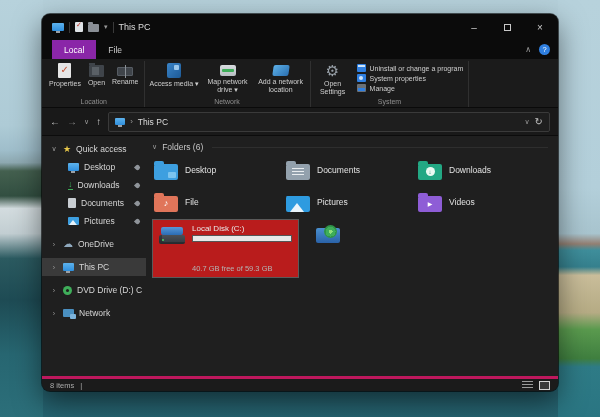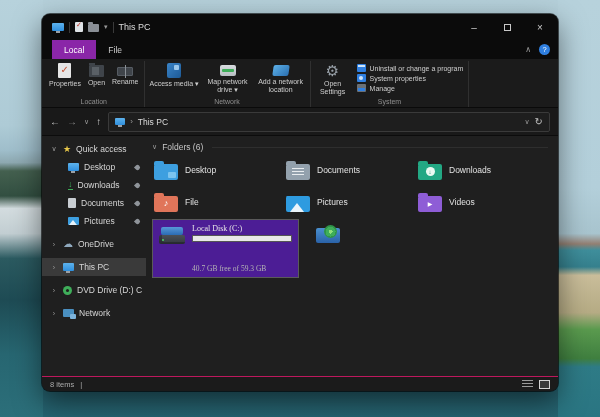--- a/index.html
+++ b/index.html
@@ -131,35 +131,35 @@
   .dl-circle { width:9px; height:9px; background:#eafaf2; border-radius:50%; display:flex; align-items:center; justify-content:center; font-size:6px; color:#1e8a6a; font-weight:bold; }
   .f-music { background:var(--folder-music,#e0755a); }
   .f-music .glyph { color:#fff; font-size:9px; line-height:1; }
   .f-pictures { background:var(--folder-pictures,#2e9be0); overflow:hidden; }
   .f-pictures::after { content:""; position:absolute; bottom:0; left:4px; border-left:7px solid transparent; border-right:7px solid transparent; border-bottom:9px solid #eaf4fb; }
   .f-videos { background:var(--folder-videos,#8e5dd6); }
   .f-videos .glyph { color:#fff; font-size:6px; line-height:1; }
 
   .drives-row { display:flex; gap:10px; }
   .drive-tile { display:flex; gap:7px; padding:4px 6px; border:1px solid transparent; }
-  .drive-tile.selected { border-color:#5a5a5a; background:#4c1d95;font-family:Liberation Serif, serif; }
+  .drive-tile.selected { border-color:#5a5a5a; background:#b91c1c; }
   .ic-hdd { width:26px; height:17px; position:relative; margin-top:3px; flex:none; }
   .ic-hdd::before { content:""; position:absolute; top:0; left:2px; width:22px; height:8px; background:linear-gradient(180deg,#5898d8,#2a6cb4); border-radius:2px; }
   .ic-hdd::after { content:""; position:absolute; bottom:0; left:0; width:26px; height:9px; background:linear-gradient(180deg,#4a5057,#33383e); border-radius:2px; box-shadow:inset 3px -2px 0 rgba(0,0,0,.25); }
   .hdd-led { position:absolute; bottom:3px; left:3px; width:2px; height:2px; border-radius:50%; background:#4fd06a; z-index:1; }
   .ic-dvd { width:24px; height:15px; background:linear-gradient(180deg,#4a90d0,#2a62a8); border-radius:2px; position:relative; margin-top:4px; flex:none; }
   .ic-dvd .disc { position:absolute; right:3px; top:-3px; width:13px; height:13px; border-radius:50%; background:radial-gradient(circle at 50% 50%, #8fdf7a 0 2px, #3fae5a 2px 5px, #2e9448 5px); }
   .drive-info { display:flex; flex-direction:column; gap:2px; min-width:0; }
   .drive-name { font-size:8px; color:#e8e8e8; white-space:nowrap; }
   .drive-bar { width:100px; height:7px; background:#e8e8e8; border:1px solid #555; position:relative; }
   .drive-bar-used { height:100%; background:var(--disk-used,#2f7fd6); }
   .drive-detail { font-size:7.5px; color:#b4b4b4; white-space:nowrap;margin-top:20px; }
 
   
-  .statusbar { height:15px; background:#1b1b1b; border-top:1px solid #be185d; display:flex; align-items:center; padding:0 8px; font-size:7.5px; color:#ababab; gap:6px; flex:none; }
+  .statusbar { height:15px; background:#1b1b1b; border-top:3px solid #be185d; display:flex; align-items:center; padding:0 8px; font-size:7.5px; color:#ababab; gap:6px; flex:none; }
   .status-spacer { flex:1; }
   .view-list { width:11px; height:9px; background:repeating-linear-gradient(180deg,#9a9a9a 0 1px,transparent 1px 3px); }
   .view-thumb { width:11px; height:9px; border:1px solid #d4d4d4; background:#3a3a3a; }
 </style>
 </head>
 <body>
 
 <div class="wp-left"></div>
 <div class="wp-right"></div>
 

